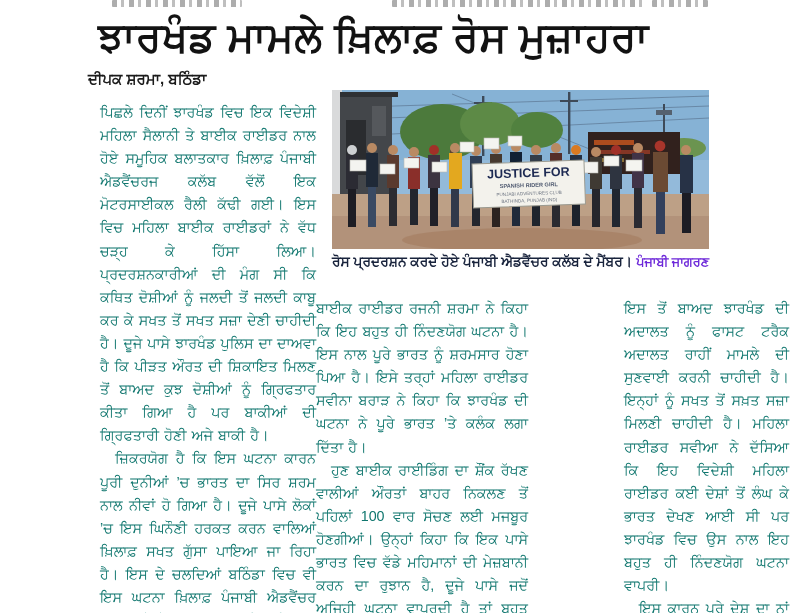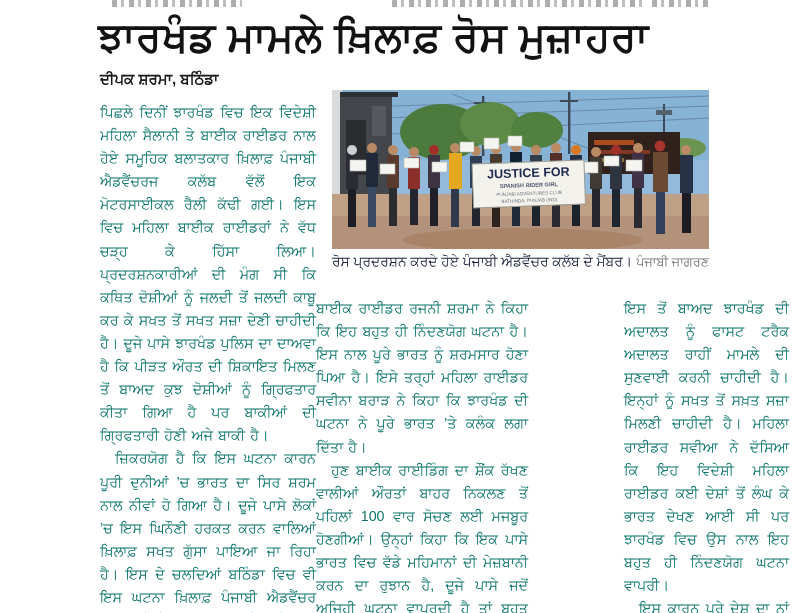--- a/index.html
+++ b/index.html
@@ -11,37 +11,37 @@
   .strip { position:absolute; top:0; height:7px; overflow:hidden;
            background:repeating-linear-gradient(90deg,#6a6a6a 0 5px,transparent 5px 9px,#8a8a8a 9px 12px,transparent 12px 17px);
            opacity:.55; border-radius:1px; }
   .strip.s1 { left:112px; width:130px; }
   .strip.s2 { left:392px; width:255px; }
   .strip.s3 { left:652px; width:56px; }
 
   .headline { position:absolute; left:98px; top:15px; width:620px;
               font-size:41px; font-weight:700; color:#121212; letter-spacing:.5px;
               line-height:1.1; white-space:nowrap; }
-  .byline  { position:absolute; left:100px; top:70px; font-size:15px; font-weight:700; color:#1b1b1b; }
+  .byline  { position:absolute; left:88px; top:70px; font-size:15px; font-weight:700; color:#1b1b1b; }
 
   .col { position:absolute; font-size:14.3px; line-height:23.1px; color:#0f766e;
          text-align:justify; word-spacing:1px; }
   .col p.indent { text-indent:15px; }
   .col1 { left:100px; top:101px;  width:216px; height:510px; }
   .col2 { left:316px; top:297px;  width:212px; height:316px; }
   .col3 { left:576px; top:297px;  width:165px; height:316px;margin-left:48px; }
 
   .photo { position:absolute; left:332px; top:90px; width:377px; height:159px;
            overflow:hidden; background:#86b2d5; }
   .photo svg { display:block; }
 
   .caption-row { position:absolute; left:332px; top:254px; width:377px;
                  display:flex; justify-content:space-between; align-items:baseline; }
-  .caption { font-size:13.8px; font-weight:400; color:#18233c; }
-  .credit  { font-size:12.8px; font-weight:400; color:#737373; white-space:nowrap; }
+  .caption { font-size:13.8px; font-weight:700; color:#18233c; }
+  .credit  { font-size:12.8px; font-weight:700; color:#6d28d9; white-space:nowrap; }
 </style>
 </head>
 <body>
 
 <div class="page">
 
   <div class="strip s1"></div>
   <div class="strip s2"></div>
   <div class="strip s3"></div>
 

